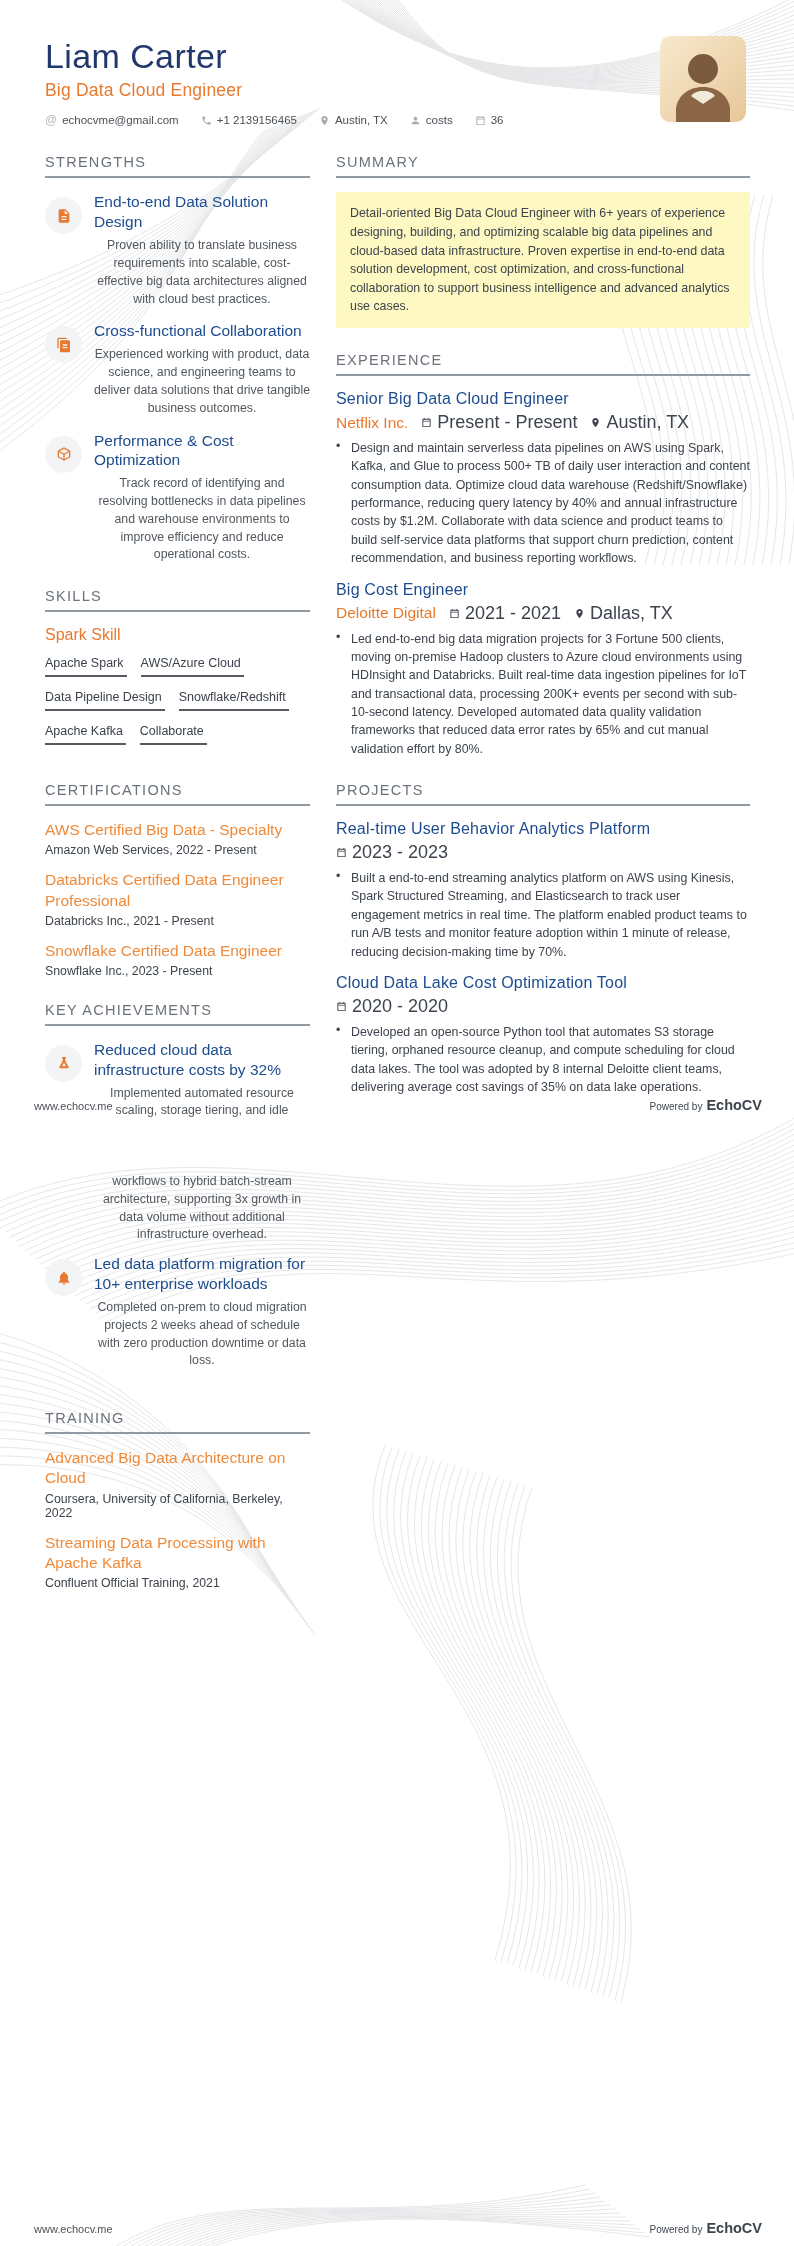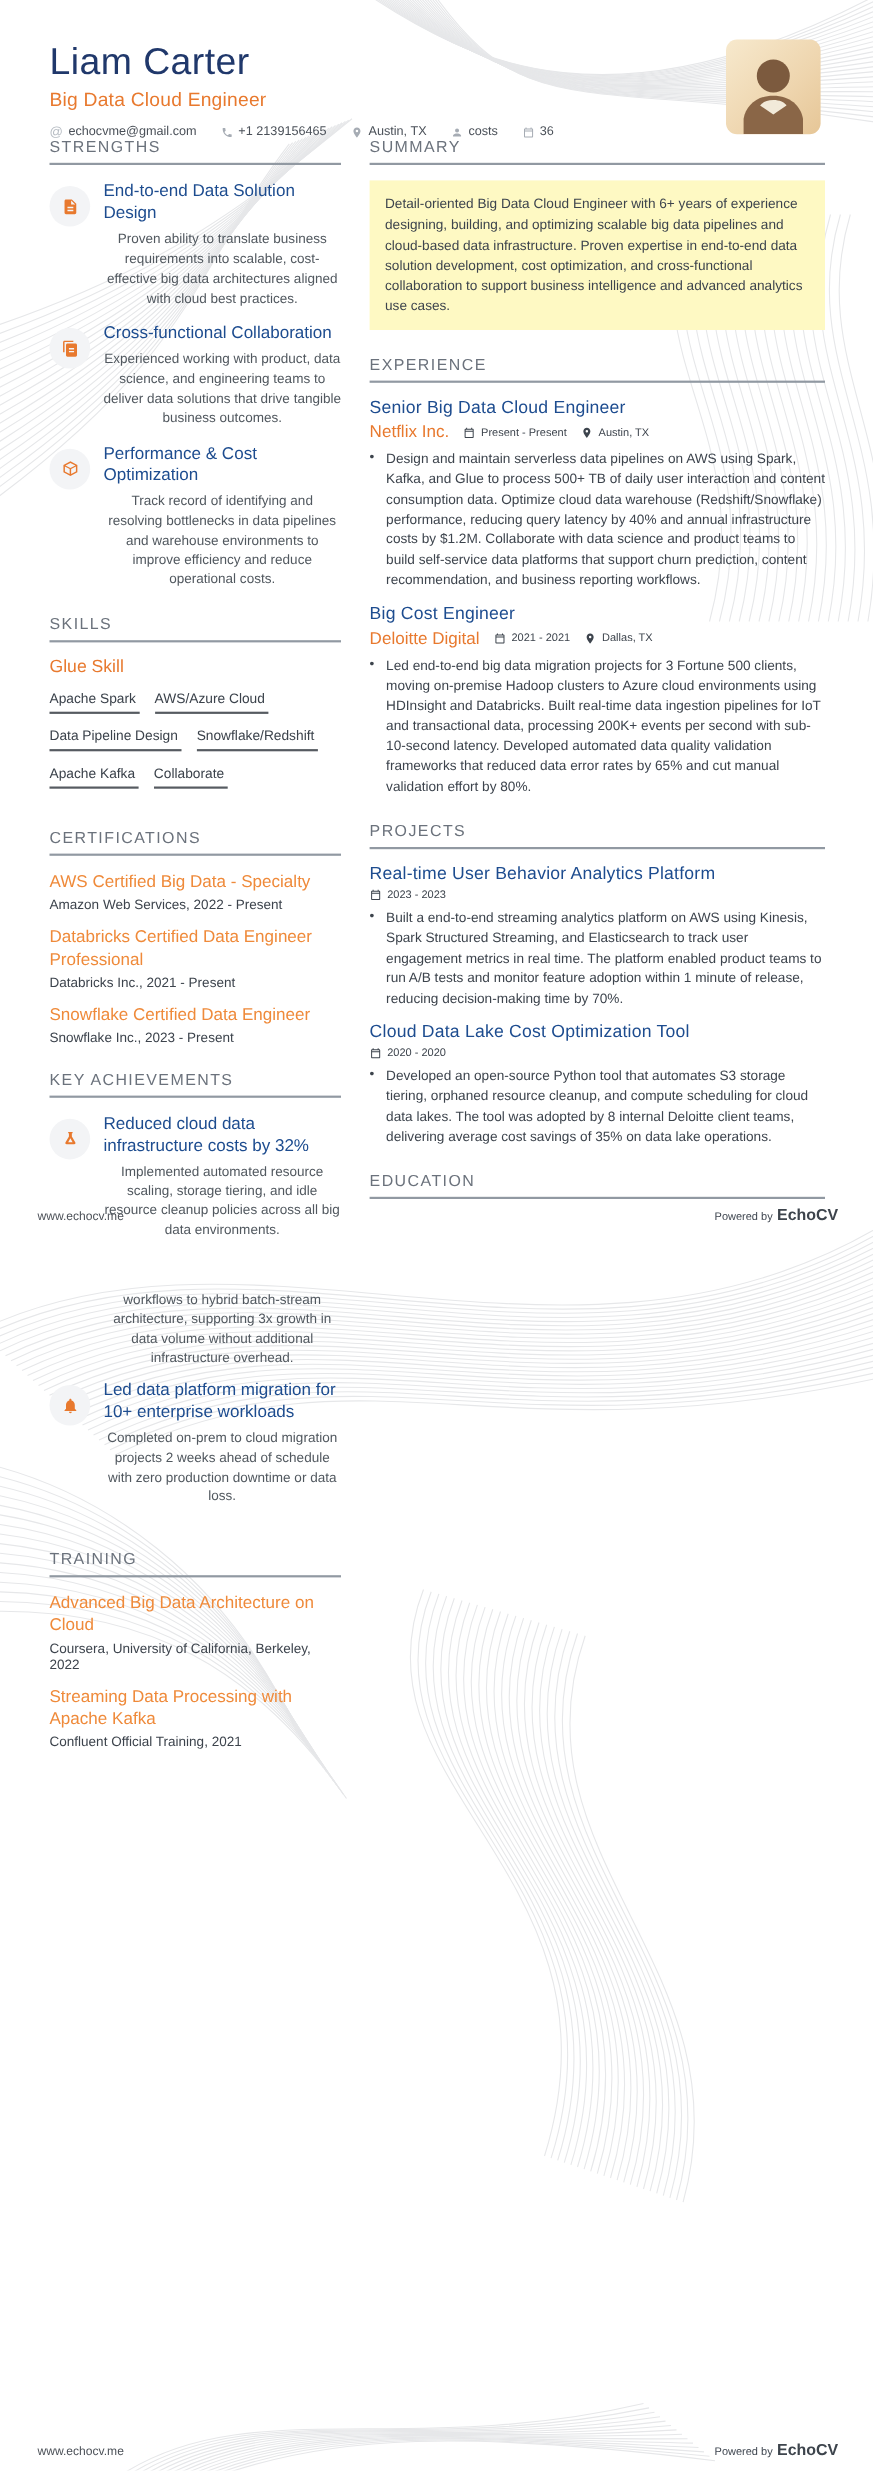--- a/index.html
+++ b/index.html
@@ -21,21 +21,21 @@
   .contact-row { display:flex; align-items:center; gap:22px; margin-top:13px; font-size:11.5px; color:#4a5058; }
   .c-item { display:flex; align-items:center; gap:5px; }
   .c-icon { display:flex; align-items:center; }
   .c-icon svg { width:11px; height:11px; fill:#a6acb4; }
   .at-glyph { font-size:12px; color:#b6bcc3; line-height:1; }
   .photo { position:absolute; top:36px; right:48px; width:86px; height:86px; border-radius:10px;
            overflow:hidden; background:linear-gradient(135deg,#f7e9cd 0%,#eed5ae 60%,#e6c697 100%); }
   .photo svg { display:block; }
 
   
-  .cols { position:relative; display:flex; gap:26px; padding:0 44px 0 45px; }
+  .cols { position:relative; display:flex; gap:26px; padding:0 44px 0 45px; margin-top:28px; }
   .col-l { flex:0 0 265px; width:265px; }
   .col-r { flex:1; min-width:0; }
 
   .sec { margin-bottom:24px; }
   .sec-h { font-size:14.5px; font-weight:400; color:#6b727c; letter-spacing:1.3px;
            padding-bottom:6px; border-bottom:2px solid #9199a2; margin-bottom:14px; }
 
   
   .s-item { display:flex; margin-bottom:13px; }
   .ic-circle { flex:0 0 37px; width:37px; height:37px; border-radius:50%; background:#f3f4f6;
@@ -57,21 +57,21 @@
   .cert-org { font-size:12.3px; color:#3d444d; }
 
   
   .summary-box { background:#fef9c3; padding:12px 14px; font-size:12.4px; color:#3d444d; line-height:1.5; }
 
   
   .job { margin-bottom:13px; }
   .job-t { font-size:16px; font-weight:500; color:#1d4c8f; margin-bottom:4px; letter-spacing:.2px; }
   .job-row { display:flex; align-items:center; gap:13px; margin-bottom:6px; flex-wrap:wrap; }
   .company { font-size:15.5px; font-weight:500; color:#e8792e; }
-  .meta { display:flex; align-items:center; gap:5px; font-size:10px; color:#3d444d; }
+  .meta { display:flex; align-items:center; gap:5px; font-size:18px; color:#3d444d; }
   .meta svg { width:11px; height:11px; fill:#3d444d; }
   .bullet { display:flex; }
   .b-dot { width:15px; font-size:12.4px; color:#3d444d; }
   .bullet p { flex:1; font-size:12.4px; color:#3d444d; line-height:1.48; }
 
   
   .footer { position:absolute; left:34px; right:32px; bottom:9px; display:flex;
             justify-content:space-between; align-items:baseline; z-index:2; }
   .f-site { font-size:11px; color:#4c5158; }
   .f-pow { font-size:10px; color:#3f4650; }
@@ -320,21 +320,21 @@
             </div>
           <div class="s-body">
             <div class="s-title">Performance &amp; Cost Optimization</div>
             <div class="s-desc">Track record of identifying and resolving bottlenecks in data pipelines and warehouse environments to improve efficiency and reduce operational costs.</div>
           </div>
         </div>
       </div>
 
       <div class="sec">
         <h2 class="sec-h">SKILLS</h2>
-        <div class="skill-group">Glue Skill</div>
+        <div class="skill-group">Spark Skill</div>
         <div class="tags">
           <span class="tag">Apache Spark</span>
           <span class="tag">AWS/Azure Cloud</span>
           <span class="tag">Data Pipeline Design</span>
           <span class="tag">Snowflake/Redshift</span>
           <span class="tag">Apache Kafka</span>
           <span class="tag">Collaborate</span>
         </div>
       </div>
 

